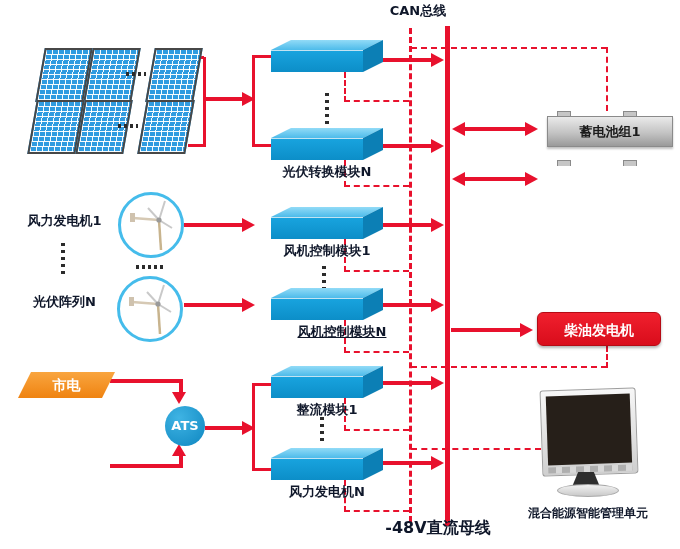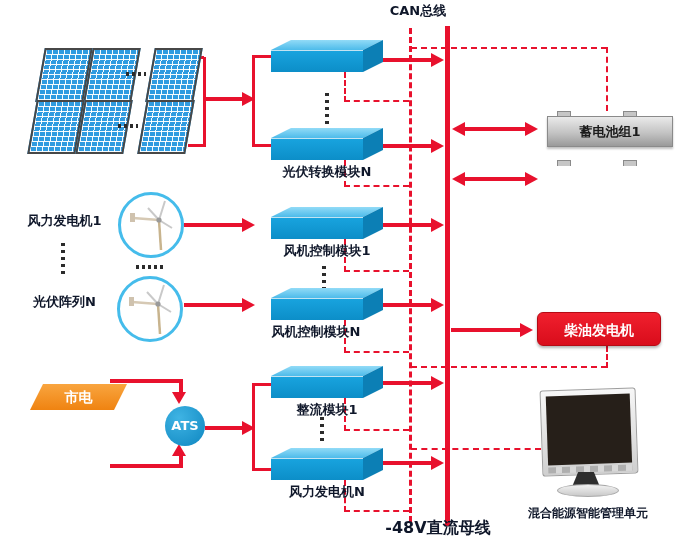--- a/index.html
+++ b/index.html
@@ -163,21 +163,21 @@
       <div class="front"></div>
       <div class="side"></div>
     </div>
   <div class="lbl" style="left:267px;top:242px;width:120px;">风机控制模块1</div>
   <div class="dots-v" style="left:322px;top:266px;height:27px;"></div>
   <div class="box3d" style="left:271px;top:288px;">
       <div class="top"></div>
       <div class="front"></div>
       <div class="side"></div>
     </div>
-  <div class="lbl" style="left:256px;top:323px;width:120px;">风机控制模块N</div>
+  <div class="lbl" style="left:282px;top:323px;width:120px;text-decoration:underline;">风机控制模块N</div>
 
   <div class="box3d" style="left:271px;top:366px;">
       <div class="top"></div>
       <div class="front"></div>
       <div class="side"></div>
     </div>
   <div class="lbl" style="left:267px;top:401px;width:120px;">整流模块1</div>
   <div class="dots-v" style="left:320px;top:417px;height:28px;"></div>
   <div class="box3d" style="left:271px;top:448px;">
       <div class="top"></div>
@@ -210,21 +210,21 @@
       <line x1="38" y1="25" x2="40" y2="55" stroke="#C8B48E" stroke-width="2.5"></line>
       <g stroke="#C9C9C9" stroke-width="2">
         <line x1="38" y1="25" x2="44" y2="6"></line>
         <line x1="38" y1="25" x2="51" y2="33"></line>
         <line x1="38" y1="25" x2="27" y2="13"></line>
       </g>
       <circle cx="38" cy="25" r="2.6" fill="#9A9A9A"></circle>
     </svg>
   </div>
 
-  <div class="pgram" style="left:30px;top:372px;margin-top:12px;">市电</div>
+  <div class="pgram" style="left:18px;top:372px;">市电</div>
   <div class="ats" style="left:165px;top:406px;">ATS</div>
 
   <div class="tab" style="left:557px;top:111px;"></div>
   <div class="tab" style="left:623px;top:111px;"></div>
   <div class="battery" style="left:547px;top:116px;">蓄电池组1</div>
   <div class="tab" style="left:557px;top:160px;"></div>
   <div class="tab" style="left:623px;top:160px;"></div>
 
   <div class="load-box" style="left:537px;top:312px;">柴油发电机</div>
 

